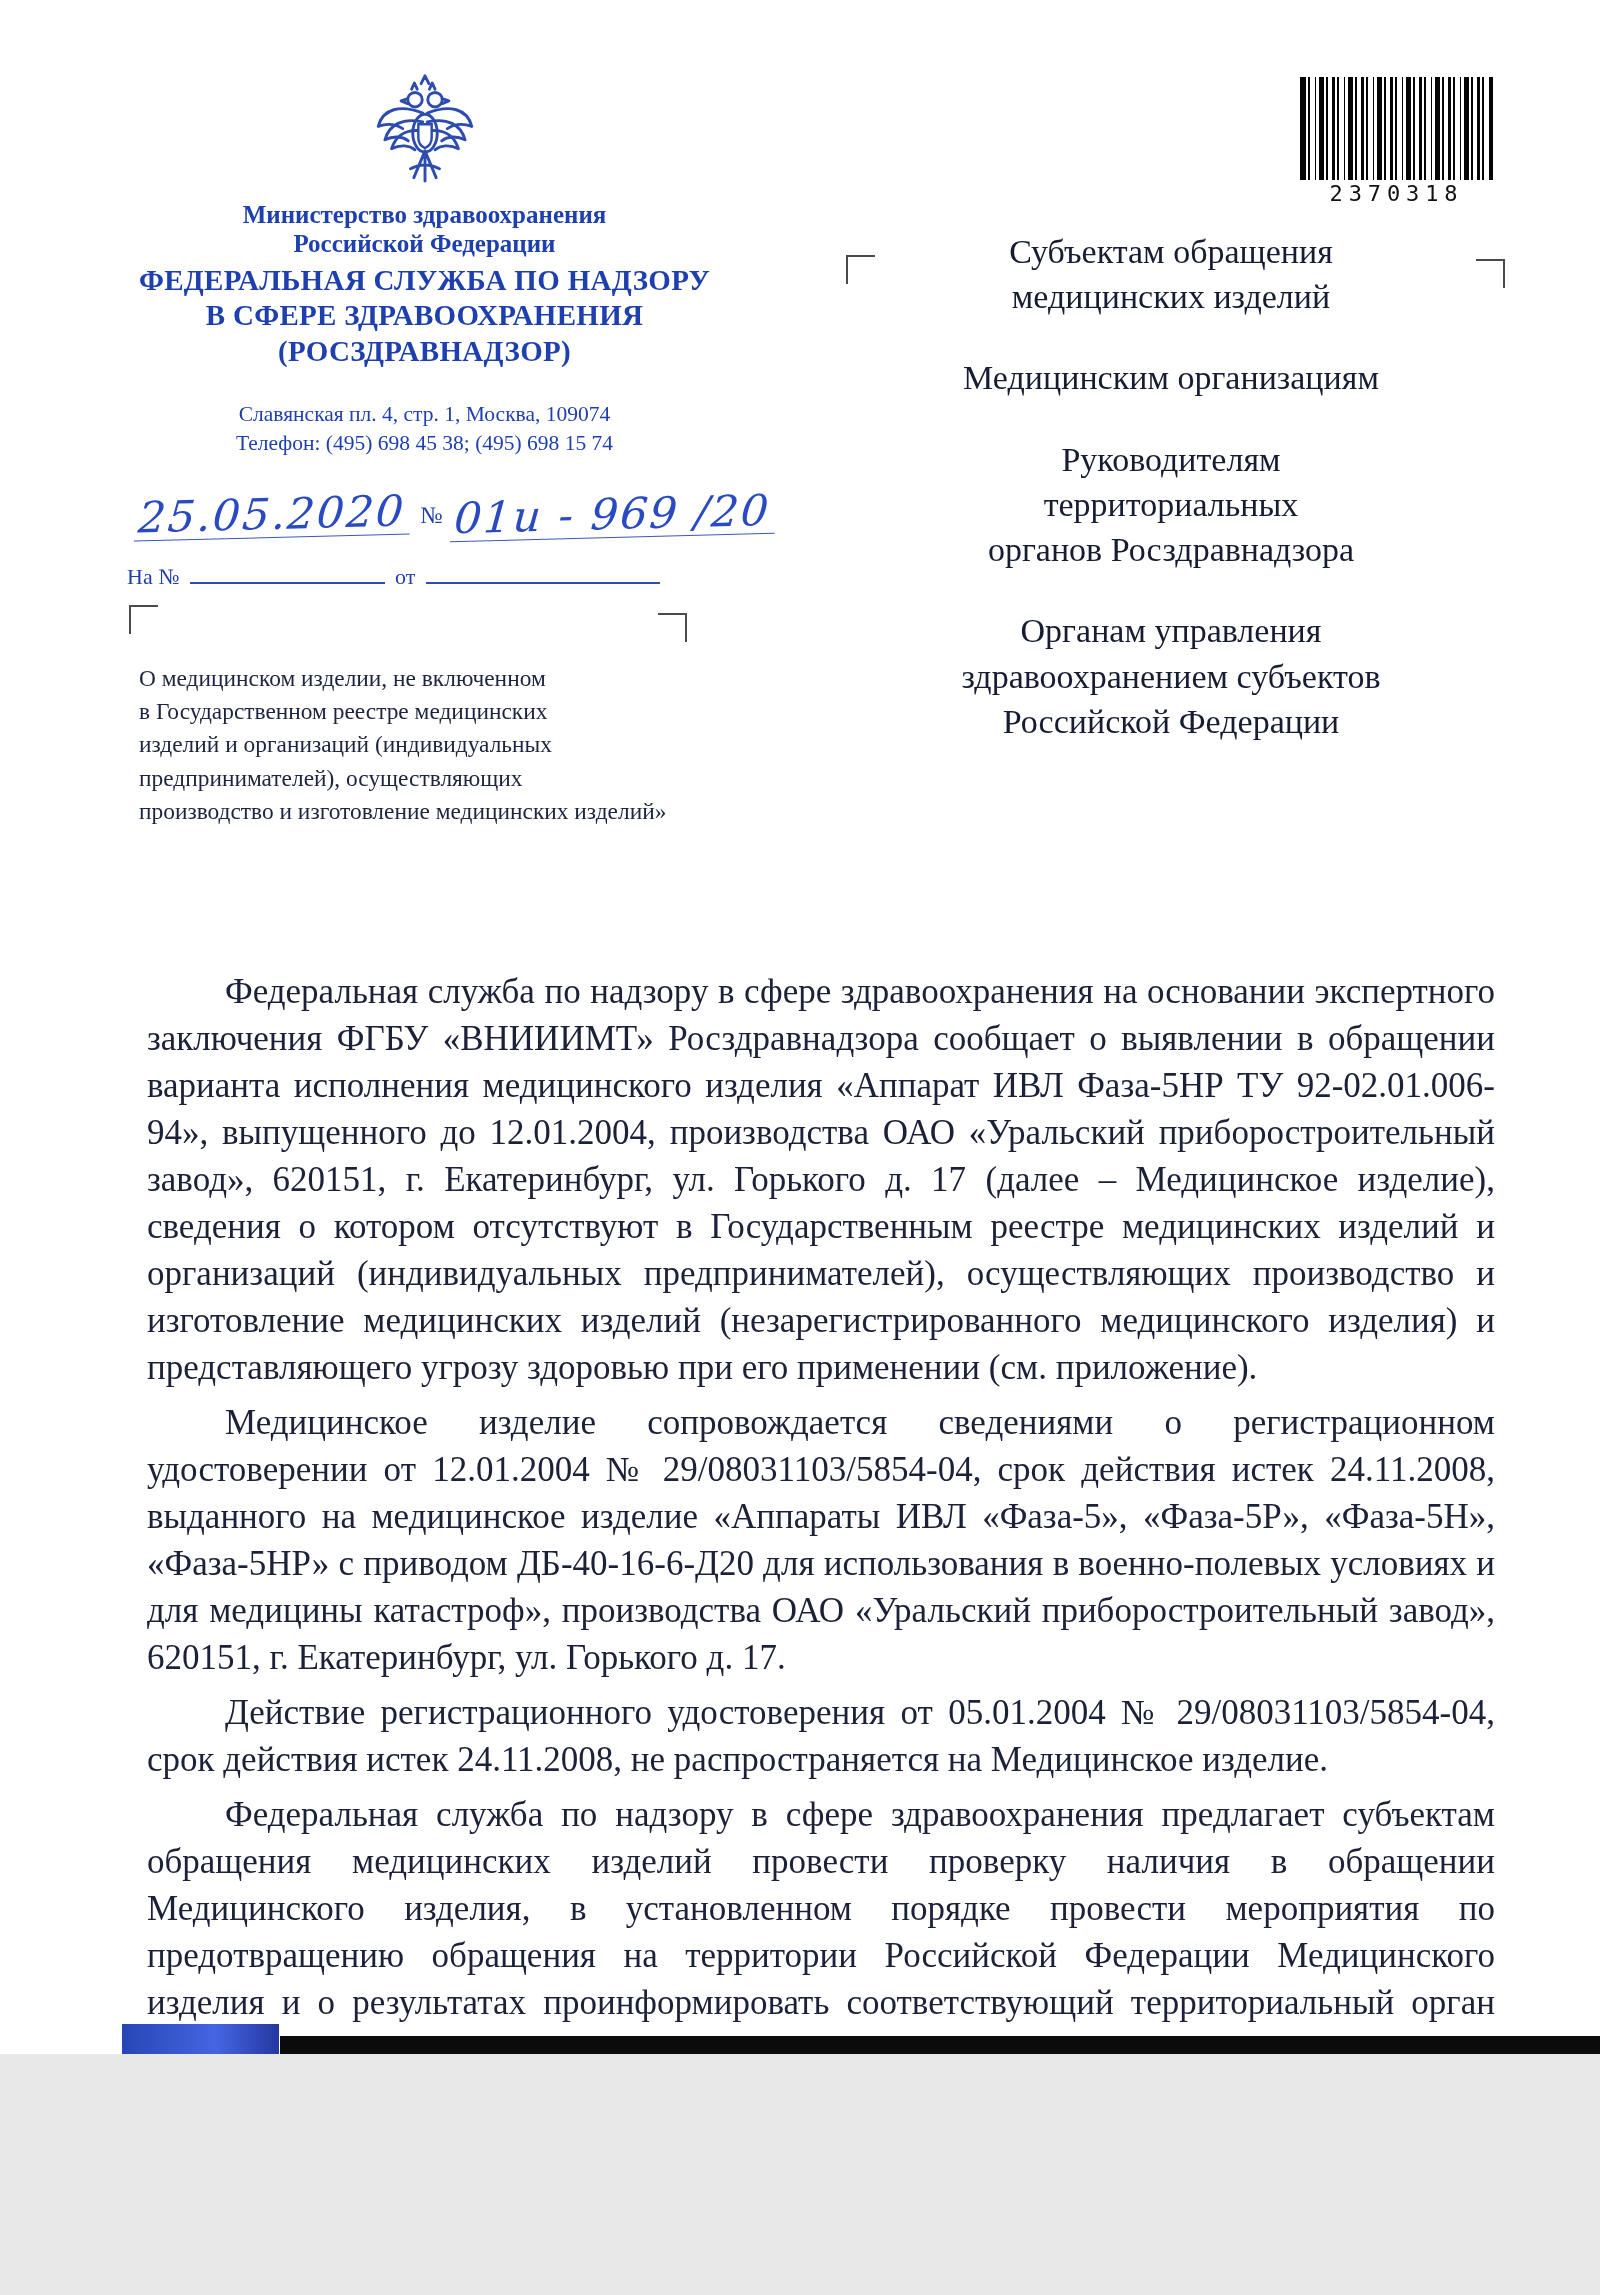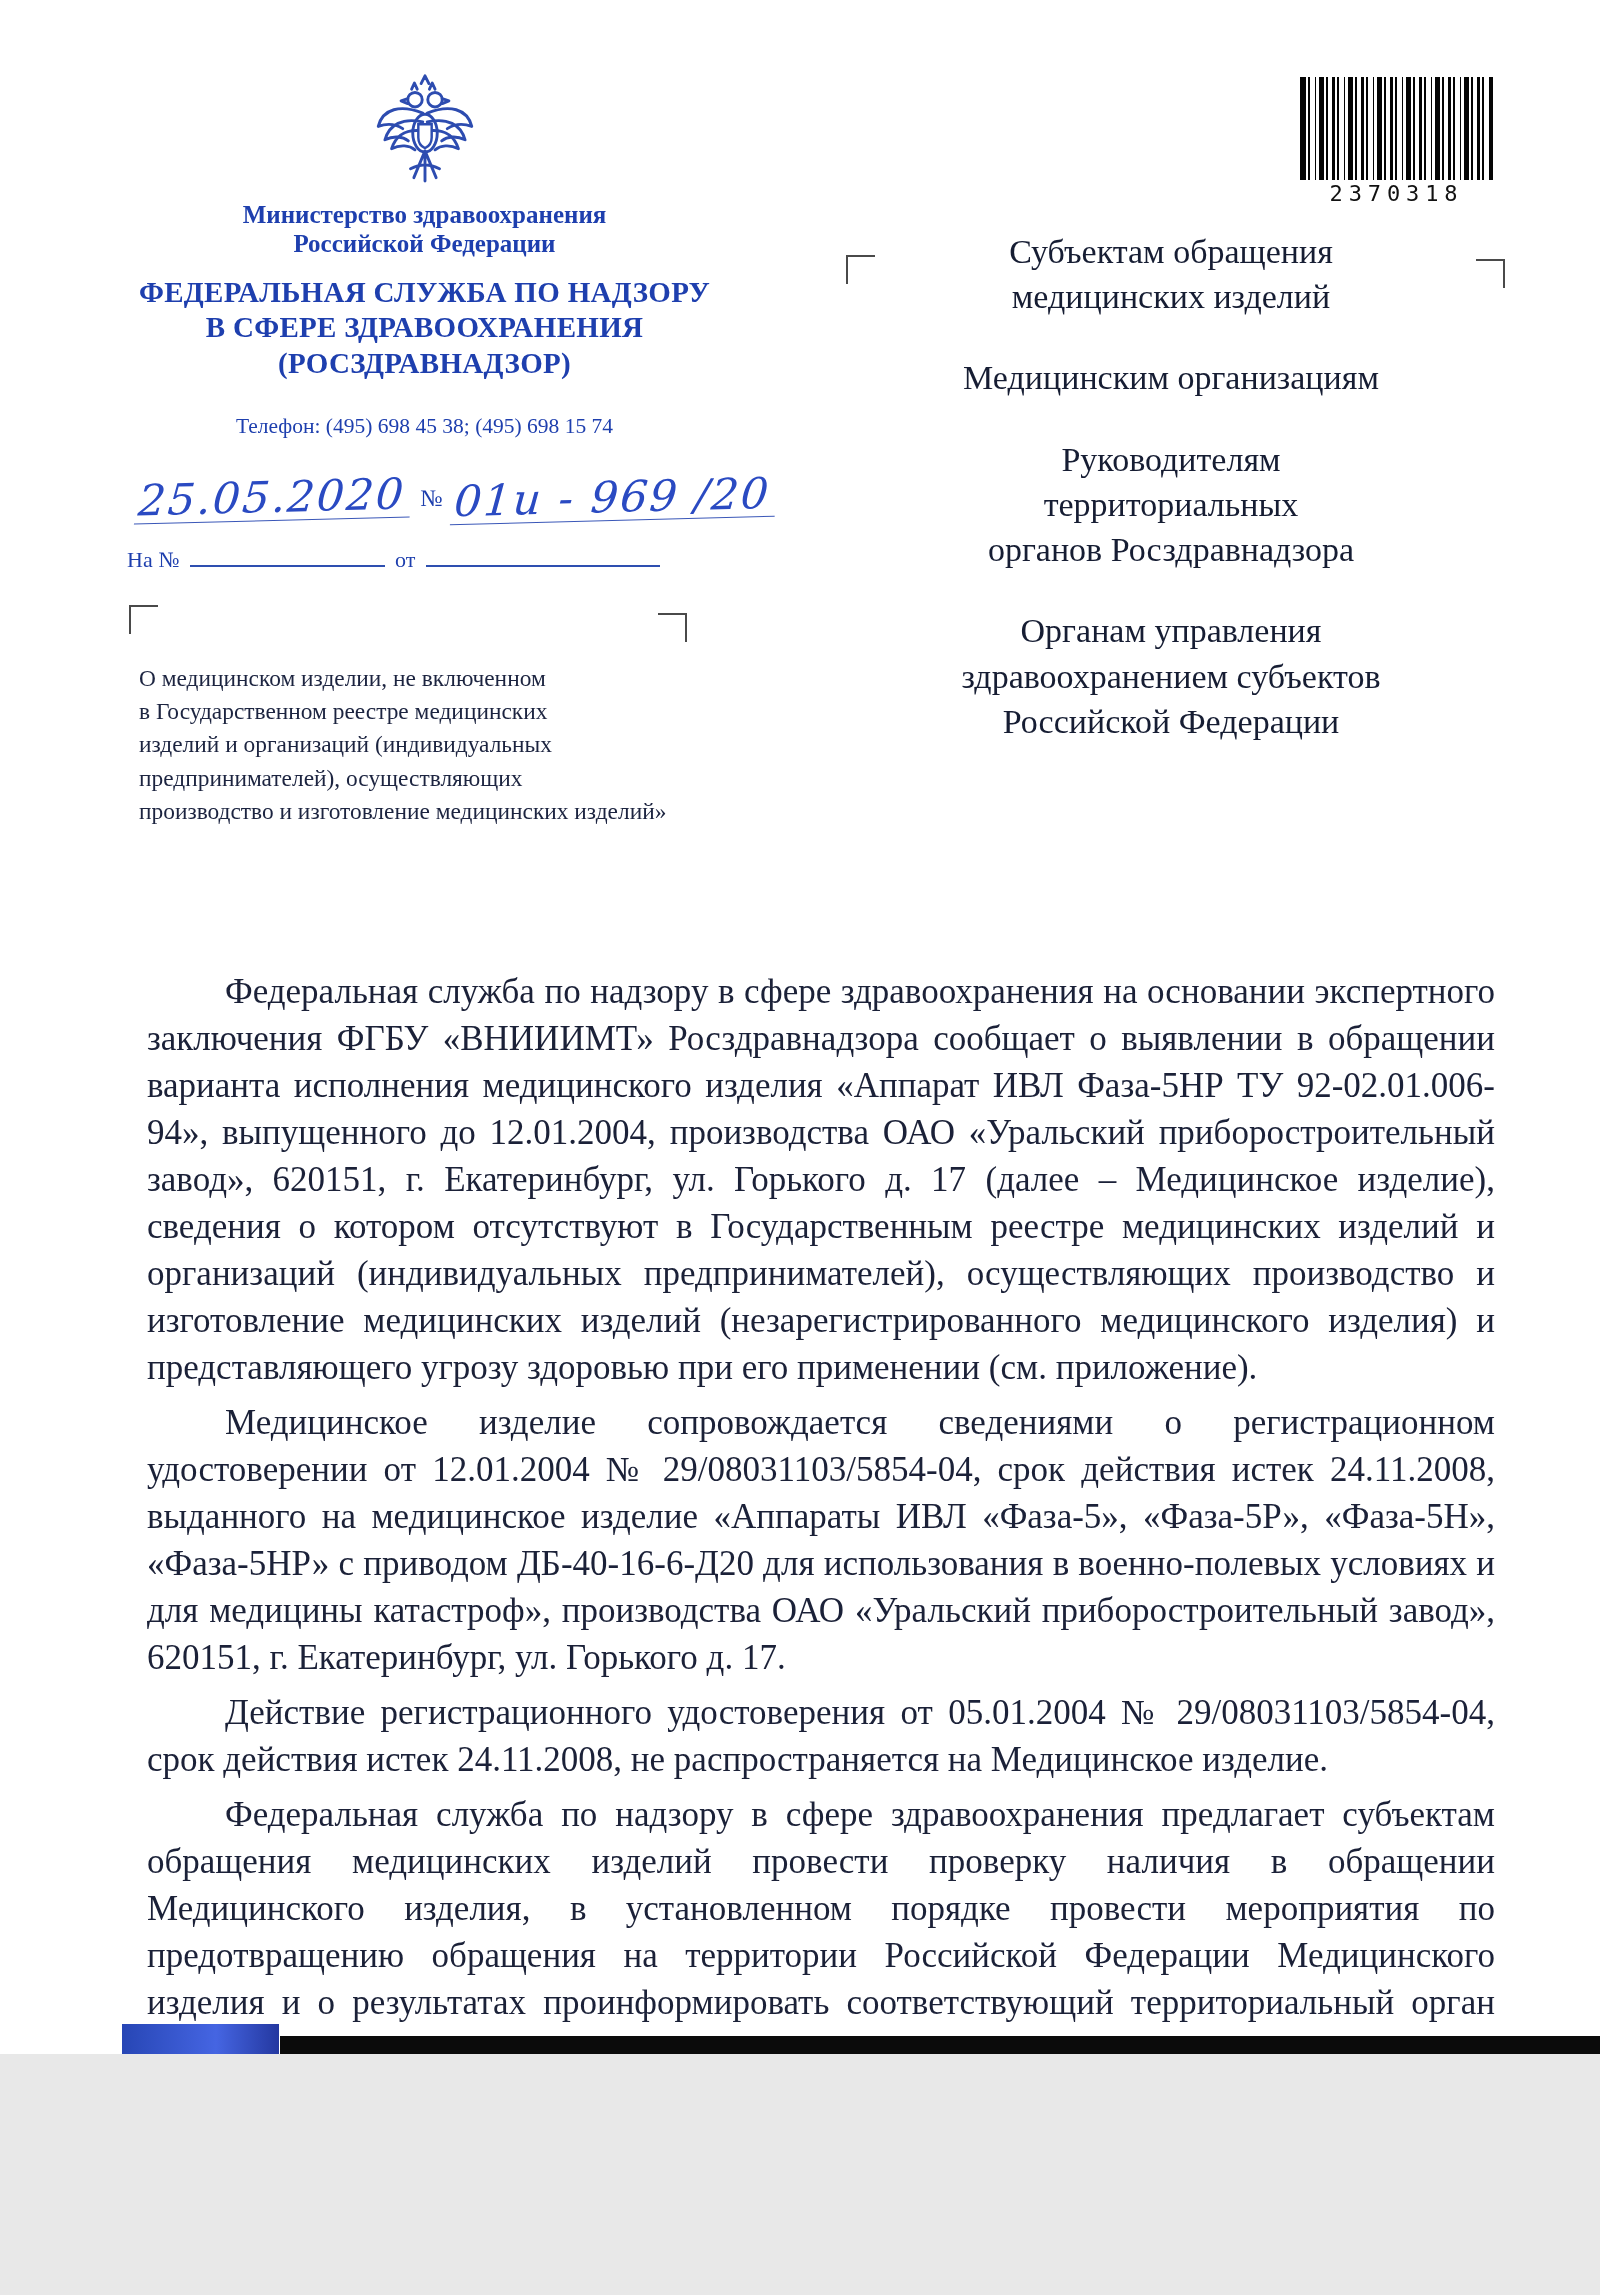--- a/index.html
+++ b/index.html
@@ -14,21 +14,21 @@
   }
   .preline{white-space:pre-line;}
 
   
   .header-left{
     position:absolute;left:127px;top:73px;width:595px;
     text-align:center;color:#1e3fae;
   }
   .emblem{display:block;margin:0 auto;}
   .ministry{margin-top:9px;font-size:25px;font-weight:bold;line-height:1.16;}
-  .service{margin-top:17px;font-size:29px;font-weight:bold;line-height:1.22;letter-spacing:0.3px;}
+  .service{margin-top:5px;font-size:29px;font-weight:bold;line-height:1.22;letter-spacing:0.3px;}
   .address-block{margin-top:31px;font-size:21.5px;line-height:1.35;}
 
   .hw-row{
     margin-top:35px;text-align:left;padding-left:9px;
     white-space:nowrap;
   }
   .hw{
     font-family:"DejaVu Serif", serif;
     font-style:italic;
     color:#2a4ac2;
@@ -137,20 +137,21 @@
       <path d="M44 46 h12 v12 q0 7 -6 9.5 q-6 -2.5 -6 -9.5 z" fill="#ffffff" stroke="#2d4cb0" stroke-width="2.2"></path>
     </svg>
 
     <div class="ministry preline">Министерство здравоохранения
 Российской Федерации</div>
     <div class="service preline">ФЕДЕРАЛЬНАЯ СЛУЖБА ПО НАДЗОРУ
 В СФЕРЕ ЗДРАВООХРАНЕНИЯ
 (РОСЗДРАВНАДЗОР)</div>
 
     <div class="address-block">
+      <div>Славянская пл. 4, стр. 1, Москва, 109074</div>
       <div>Телефон: (495) 698 45 38; (495) 698 15 74</div>
     </div>
 
     <div class="hw-row">
       <span class="hw">25.05.2020</span><span class="printed-no">№</span><span class="hw">01и - 969 /20</span>
     </div>
 
     <div class="ref-row">
       <span>На №</span><span class="fill-line short"></span><span>от</span><span class="fill-line long"></span>
     </div>

